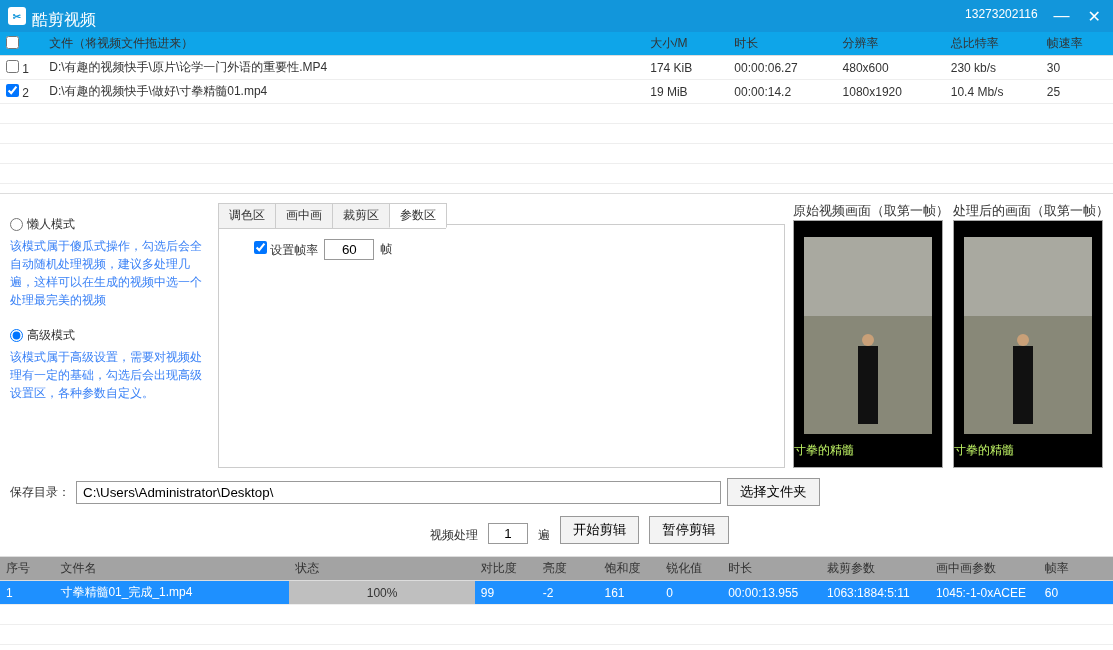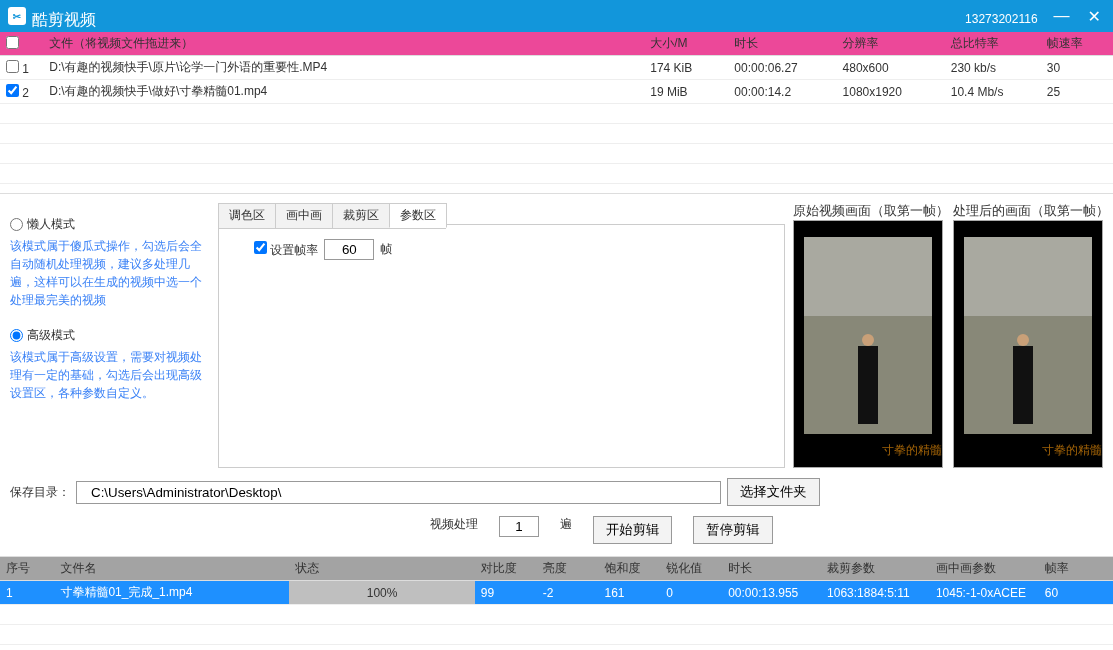--- a/index.html
+++ b/index.html
@@ -2,27 +2,27 @@
 <html><head>
 <meta charset="utf-8">
 <style>
 * { box-sizing: border-box; margin: 0; padding: 0; }
 body { font-family: "Microsoft YaHei", Arial, sans-serif; font-size: 12px; color: #333; background: #fff; width: 1113px; height: 650px; overflow: hidden; }
 
 .titlebar { background: #1296db; color: #fff; height: 32px; display: flex; align-items: center; padding: 0 8px; justify-content: space-between; }
 .titlebar-left { display: flex; align-items: center; gap: 6px; }
 .logo-icon { width: 18px; height: 18px; background: #fff; border-radius: 3px; display: flex; align-items: center; justify-content: center; color: #1296db; font-size: 10px; font-weight: bold; }
 .titlebar-title { font-size: 16px; margin-top: 8px; }
-.titlebar-right { display: flex; align-items: flex-end; gap: 12px; }
+.titlebar-right { display: flex; align-items: flex-start; gap: 12px; }
 .win-btns { display: flex; gap: 10px; font-size: 16px; }
 .win-btn { cursor: pointer; padding: 0 4px; }
 
 .file-table { width: 100%; border-collapse: collapse; }
 .file-table th, .file-table td { text-align: left; padding: 3px 6px; border-bottom: 1px solid #eee; height: 20px; font-weight: normal; font-size: 12px; }
-.file-table th { background: #ec4899; border-bottom: 1px solid #ddd; }
+.file-table th { background: #0ea5e9; border-bottom: 1px solid #ddd; }
 .file-table-wrap { height: 162px; overflow: hidden; border-bottom: 1px solid #ddd; }
 .col-chk { width: 36px; }
 .col-file { width: 500px; }
 .col-size { width: 70px; }
 .col-dur { width: 90px; }
 .col-res { width: 90px; }
 .col-bit { width: 80px; }
 .col-fps { width: 60px; }
 
 .mid-section { display: flex; padding: 8px 10px 6px 10px; gap: 8px; }
@@ -39,27 +39,27 @@
 
 .preview-col { display: flex; gap: 10px; }
 .preview-box { width: 150px; }
 .preview-title { text-align: right; font-size: 13px; white-space: nowrap; }
 .preview-img { width: 150px; height: 248px; border: 1px solid #aaa; background: #000; display: flex; flex-direction: column; position: relative; }
 .preview-scene { flex: 1; background: linear-gradient(#a9a9a0 0%, #a9a9a0 40%, #888878 40%, #888878 100%); position: relative; margin: 16px 10px 0 10px; }
 .person { position: absolute; left: 50%; transform: translateX(-50%); bottom: 10px; width: 28px; height: 90px; }
 .person .head { width: 12px; height: 12px; background: #c9a078; border-radius: 50%; margin: 0 auto; }
 .person .body { width: 20px; height: 40px; background: #111; margin: 0 auto; }
 .person .legs { width: 20px; height: 38px; background: #111; margin: 0 auto; }
-.preview-caption { color: #a16207; text-align: right; font-size: 12px; padding: 8px 0; font-family: KaiTi, serif; }
+.preview-caption { color: #bef264; text-align: left; font-size: 12px; padding: 8px 0; font-family: KaiTi, serif; }
 
 .save-row { display: flex; align-items: center; gap: 6px; padding: 4px 10px; }
-.save-row input[type=text] { flex: 1; padding: 3px 14px; border: 1px solid #999; max-width: 645px; }
+.save-row input[type=text] { flex: 1; padding: 3px 6px; border: 1px solid #999; max-width: 645px; }
 .btn { padding: 4px 12px; border: 1px solid #999; background: #f3f3f3; cursor: pointer; }
 
-.process-row { display: flex; align-items: flex-start; gap: 21px; padding: 6px 10px; justify-content: flex-start; margin-left: 420px; }
+.process-row { display: flex; align-items: flex-end; gap: 10px; padding: 6px 10px; justify-content: flex-start; margin-left: 420px; }
 .process-row input[type=text] { width: 40px; text-align: center; padding: 2px; border: 1px solid #999; }
 
 .result-table-wrap { margin-top: 6px; }
 .result-table { width: 100%; border-collapse: collapse; table-layout: fixed; }
 .result-table th, .result-table td { text-align: left; padding: 3px 6px; height: 20px; font-weight: normal; font-size: 12px; border-bottom: 1px solid #eee; white-space: nowrap; overflow: hidden; }
 .result-table th { background: #a3a3a3; border-bottom: 1px solid #ddd; border-top: 1px solid #ddd; }
 .result-table tr.sel td { background: #1e90ff; color: #fff; }
 .result-table tr.sel td.status-cell { background: #bfbfbf; color: #333; text-align: center; }
 .rc-idx{width:44px}.rc-name{width:190px}.rc-stat{width:150px}.rc-con{width:50px}.rc-bri{width:50px}.rc-sat{width:50px}.rc-shr{width:50px}.rc-dur{width:80px}.rc-crop{width:88px}.rc-pip{width:88px}.rc-fps{width:60px}
 

